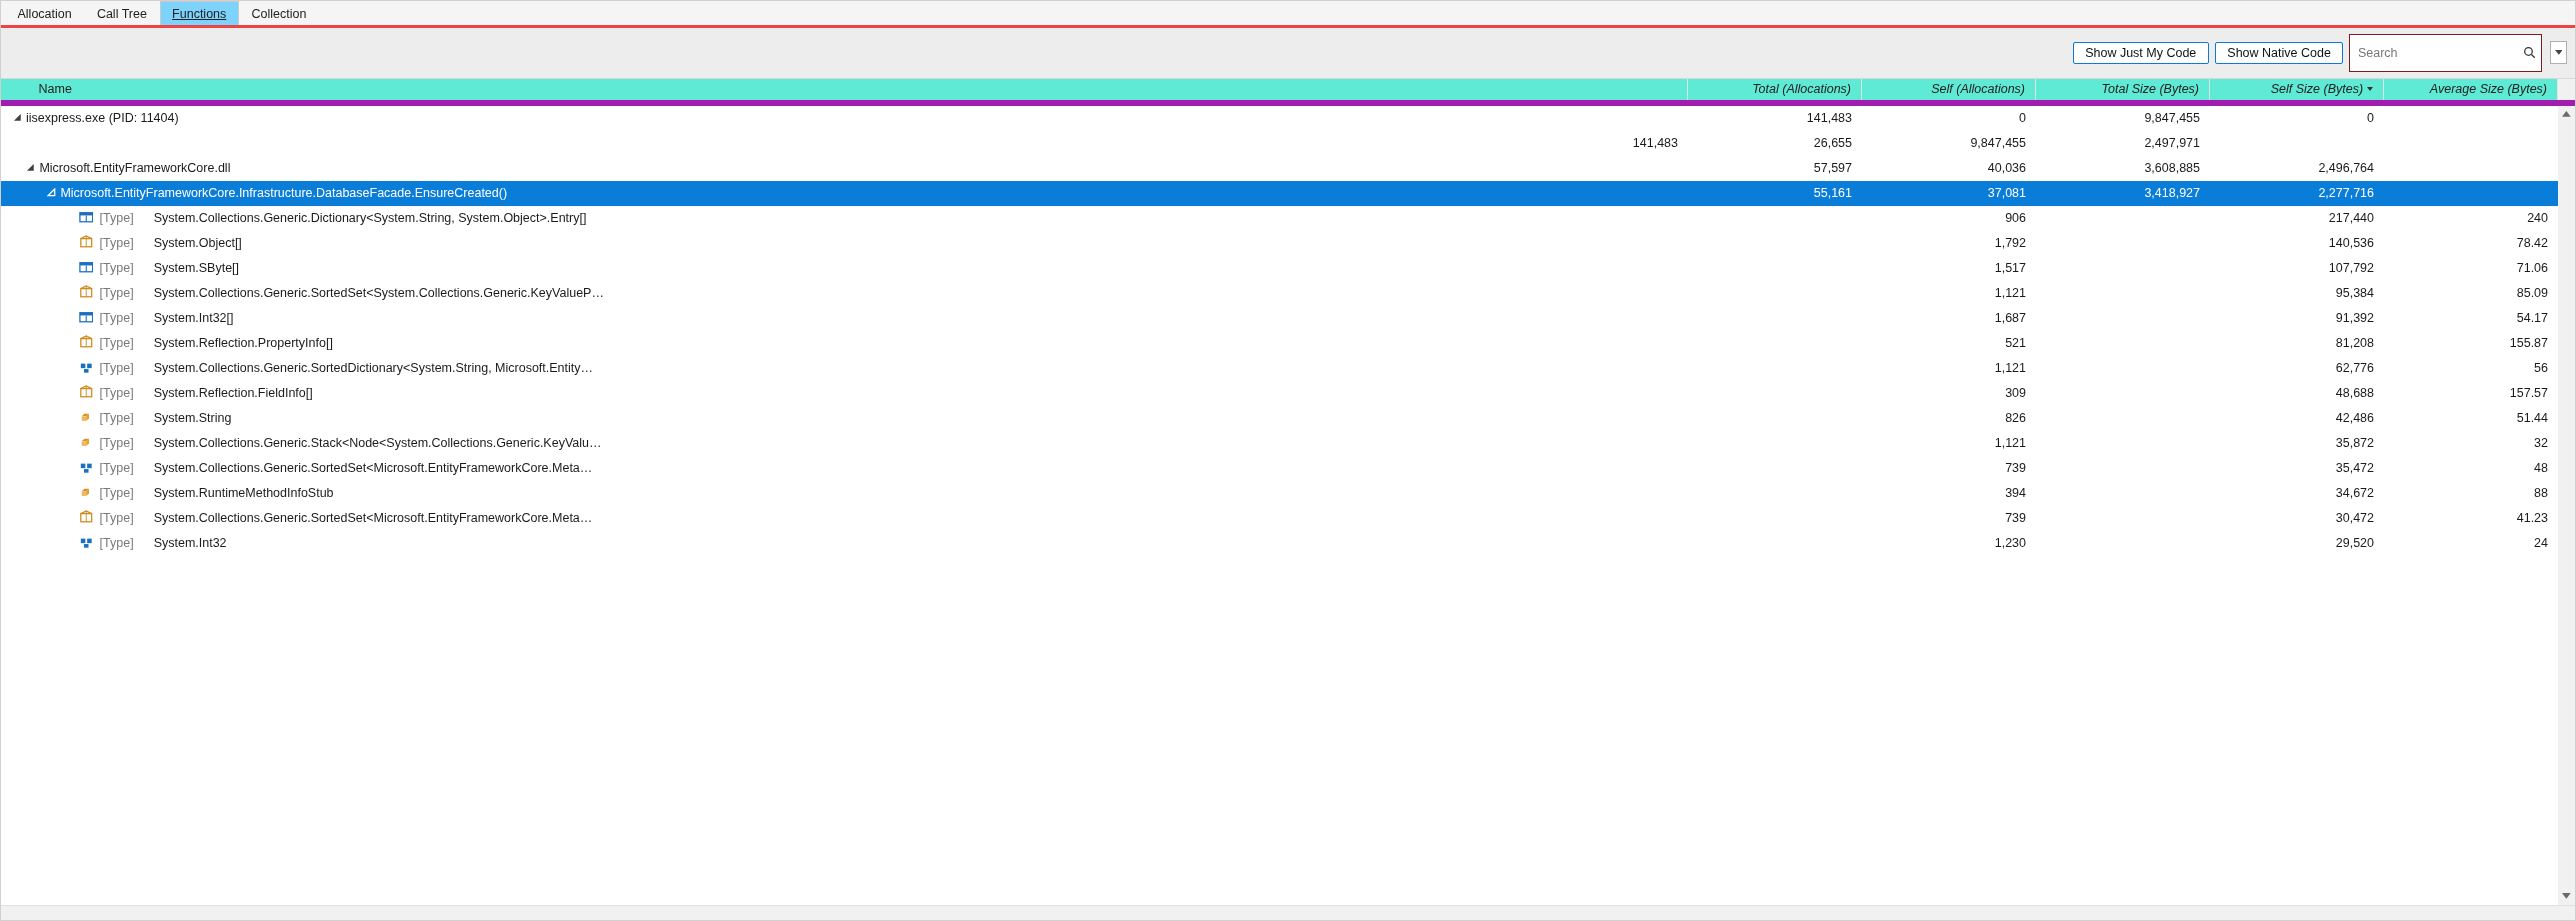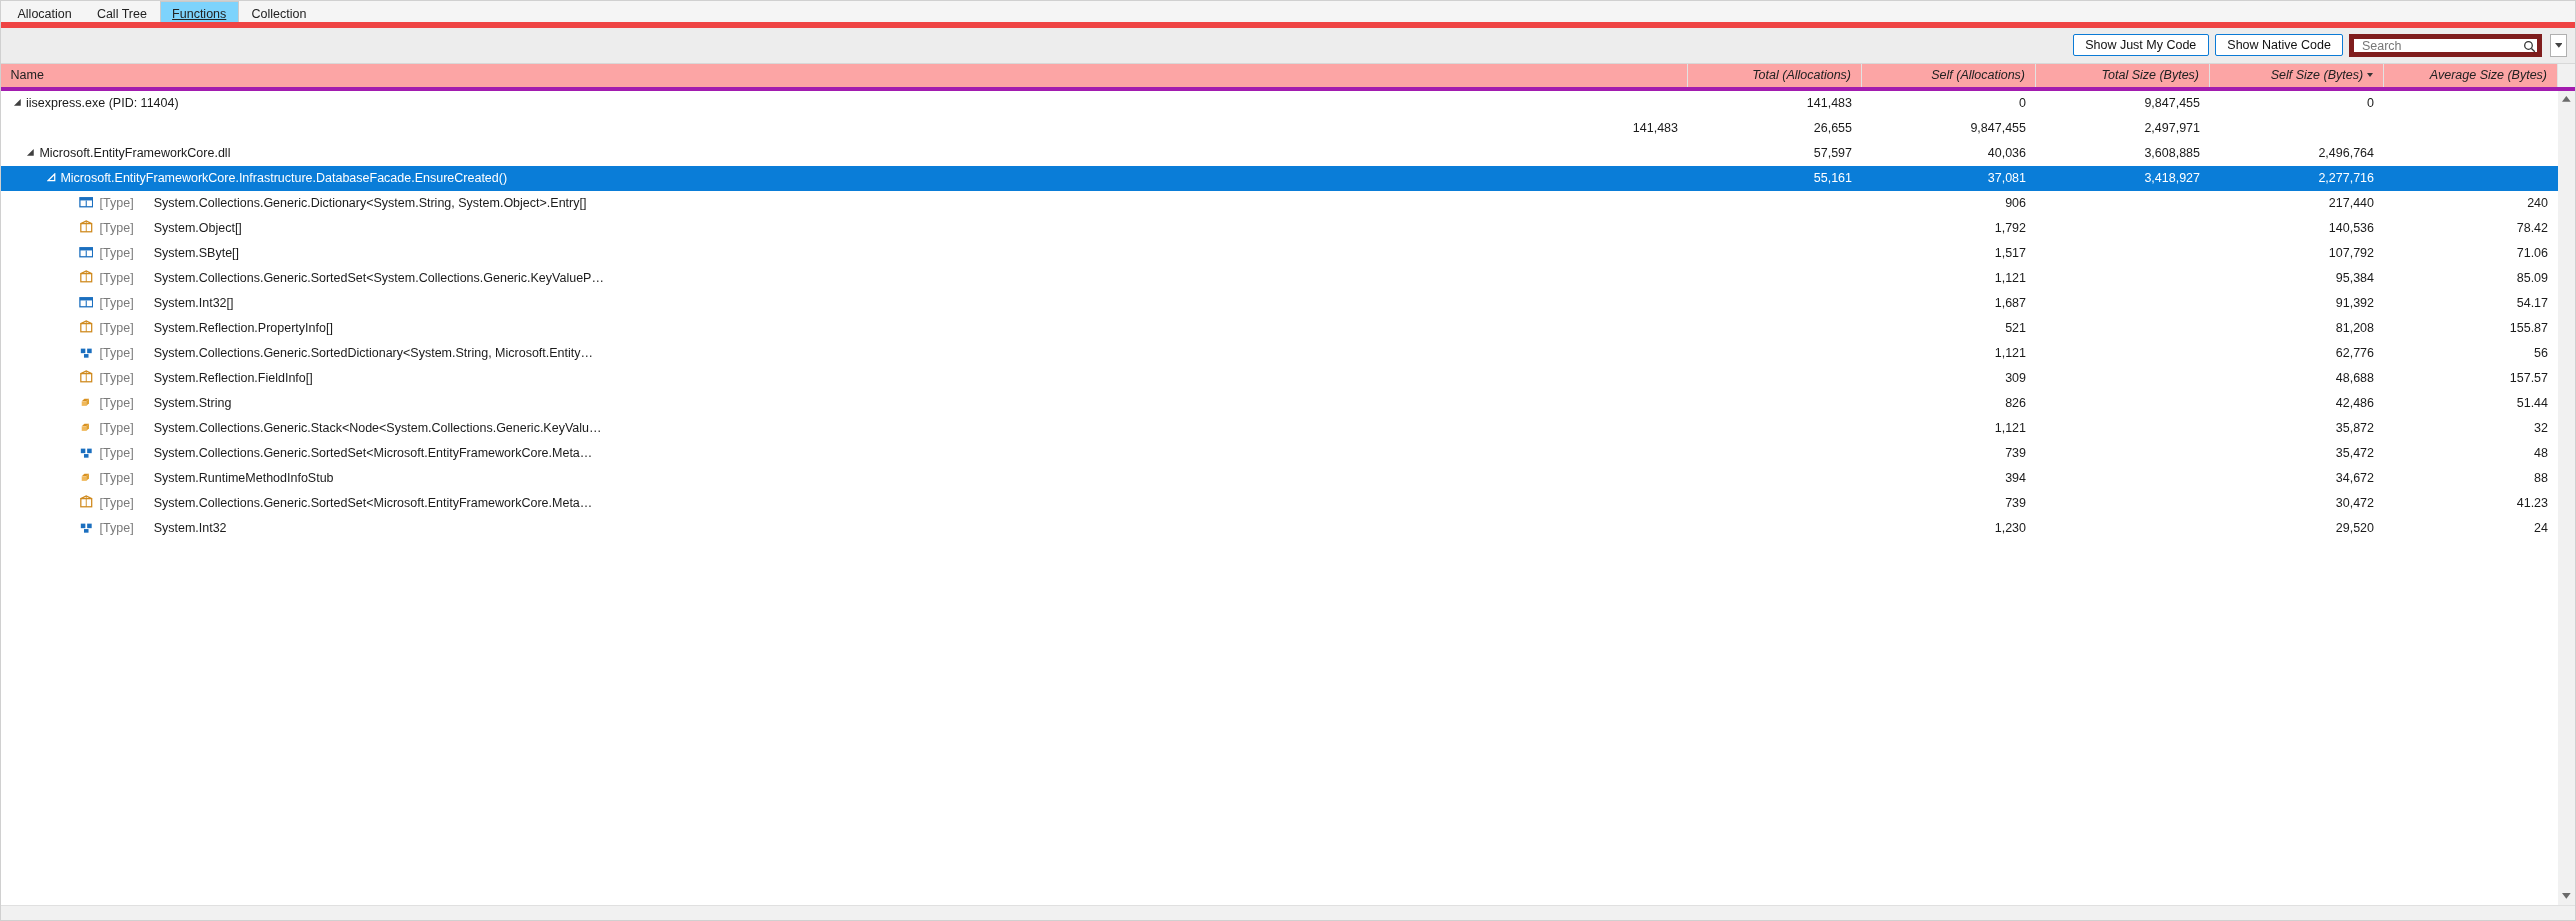--- a/index.html
+++ b/index.html
@@ -15,21 +15,21 @@
     display: flex;
     flex-direction: column;
     height: 100%;
     border: 1px solid #d0d0d0;
   }
   
   .tabs {
     display: flex;
     align-items: stretch;
     background: #f5f5f5;
-    border-bottom: 6px solid #ef4444;
+    border-bottom: 3px solid #ef4444;
     padding-left: 3.9px;
     height: 27px;
   }
   .tab {
     padding: 4.8px 11.6px 3.9px 11.6px;
     cursor: pointer;
     color: #222;
     border: 1px solid transparent;
     border-bottom: none;
   }
@@ -52,24 +52,24 @@
     border: 1px solid #0b7bd6;
     background: #fff;
     color: #111;
     padding: 2.9px 11.6px;
     font-size: 12.5px;
     cursor: pointer;
     border-radius: 2px;
   }
   .search-wrap {
     display: flex;
-    align-items: flex-start;
-    border: 5px solid #7f1d1d;
+    align-items: center;
+    border: 1px solid #7f1d1d;
     background: #fff;
-    height: 23px;
+    height: 38px;
     width: 193px;
     padding: 0 3.9px 0 7.7px;
   }
   .search-wrap input {
     border: none;
     outline: none;
     flex: 1;
     font-size: 12.5px;
     color: #333;
     background: transparent;
@@ -94,25 +94,26 @@
     flex-direction: column;
     overflow: hidden;
     background: #fff;
   }
   .grid-header, .grid-row {
     display: grid;
     grid-template-columns: 1fr 174px 174px 174px 174px 174px 17.4px;
     align-items: center;
   }
   .grid-header {
-    background: #fca5a5;
-    border-bottom: 4px solid #a21caf;
+    background: #5eead4;
+    border-bottom: 6px solid #a21caf;
     height: 27px;
     font-size: 12.5px;
     color: #222;
+    padding-left: 28px;
   }
   .gh {
     padding: 0 9.6px;
     border-right: 1px solid #e2e2e2;
     height: 100%;
     display: flex;
     align-items: center;
     cursor: pointer;
   }
   .gh.num { justify-content: flex-end; font-style: italic; }

